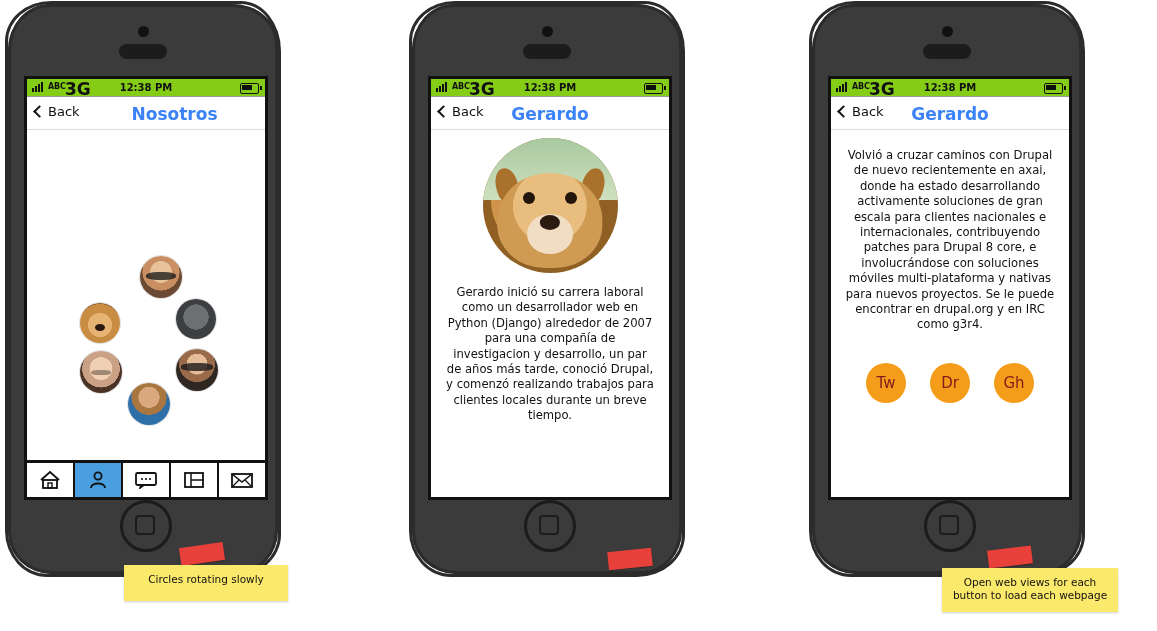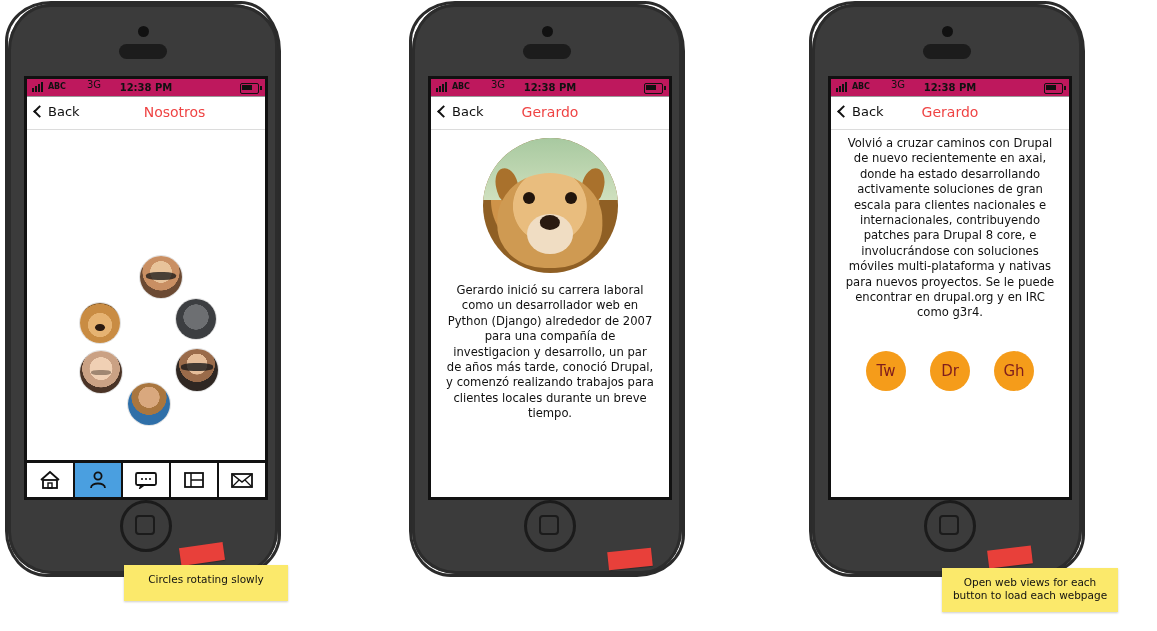--- a/index.html
+++ b/index.html
@@ -90,21 +90,21 @@
     width: 238px;
     height: 418px;
     background: #ffffff;
     border: 3px solid #111;
     overflow: hidden;
   }
 
   
   .statusbar {
     height: 17px;
-    background: #be185d;
+    background: #84cc16;
     border-bottom: 1px solid #9a9a9a;
     position: relative;
     font-size: 9px;
     color: #111;
   }
   .sb-signal {
     position: absolute;
     left: 5px; top: 3px;
     display: flex;
     align-items: flex-end;
@@ -122,23 +122,23 @@
   .sb-signal span:nth-child(4){height:10px}
   .sb-carrier {
     position: absolute;
     left: 21px; top: 3px;
     font-size: 8px;
     font-weight: bold;
     letter-spacing: -0.2px;
   }
   .sb-net {
     position: absolute;
-    left: 60px; top: 0px;
-    font-size: 10px;
-    font-weight: normal;
+    left: 38px; top: 0px;
+    font-size: 17px;
+    font-weight: bold;
   }
   .sb-time {
     position: absolute;
     left: 50%;
     transform: translateX(-50%);
     top: 3px;
     font-size: 10px;
     font-weight: bold;
   }
   .sb-batt {
@@ -187,23 +187,24 @@
     border-left: 2.4px solid #111;
     border-bottom: 2.4px solid #111;
     transform: rotate(45deg);
     margin-right: 1px;
   }
   .nav-title {
     position: absolute;
     left: 50%;
     transform: translateX(-50%);
     top: 7px;
-    font-size: 14px;
-    color: #ef4444;
+    font-size: 17px;
+    color: #3b82f6;
     white-space: nowrap;
+    font-weight: bold;
   }
   .screen-1 .nav-title { left: 62%; }
 
   .content {
     position: relative;
     height: 367px;
     overflow: hidden;
   }
 
   
@@ -330,21 +331,21 @@
   .bio-photo .ear.r { right: 10%; transform: rotate(14deg); }
 
   .bio-text {
     padding: 0 14px;
     font-size: 11.6px;
     line-height: 15.4px;
     text-align: center;
     color: #111;
     font-family: "DejaVu Sans", sans-serif;
   }
-  .bio-text p { margin: 0 0 13px 0; }
+  .bio-text p { margin: 12px 0 13px 0; }
 
   .social-row {
     display: flex;
     justify-content: center;
     gap: 24px;
     margin-top: 30px;
   }
   .social-btn {
     width: 40px; height: 40px;
     border-radius: 50%;

